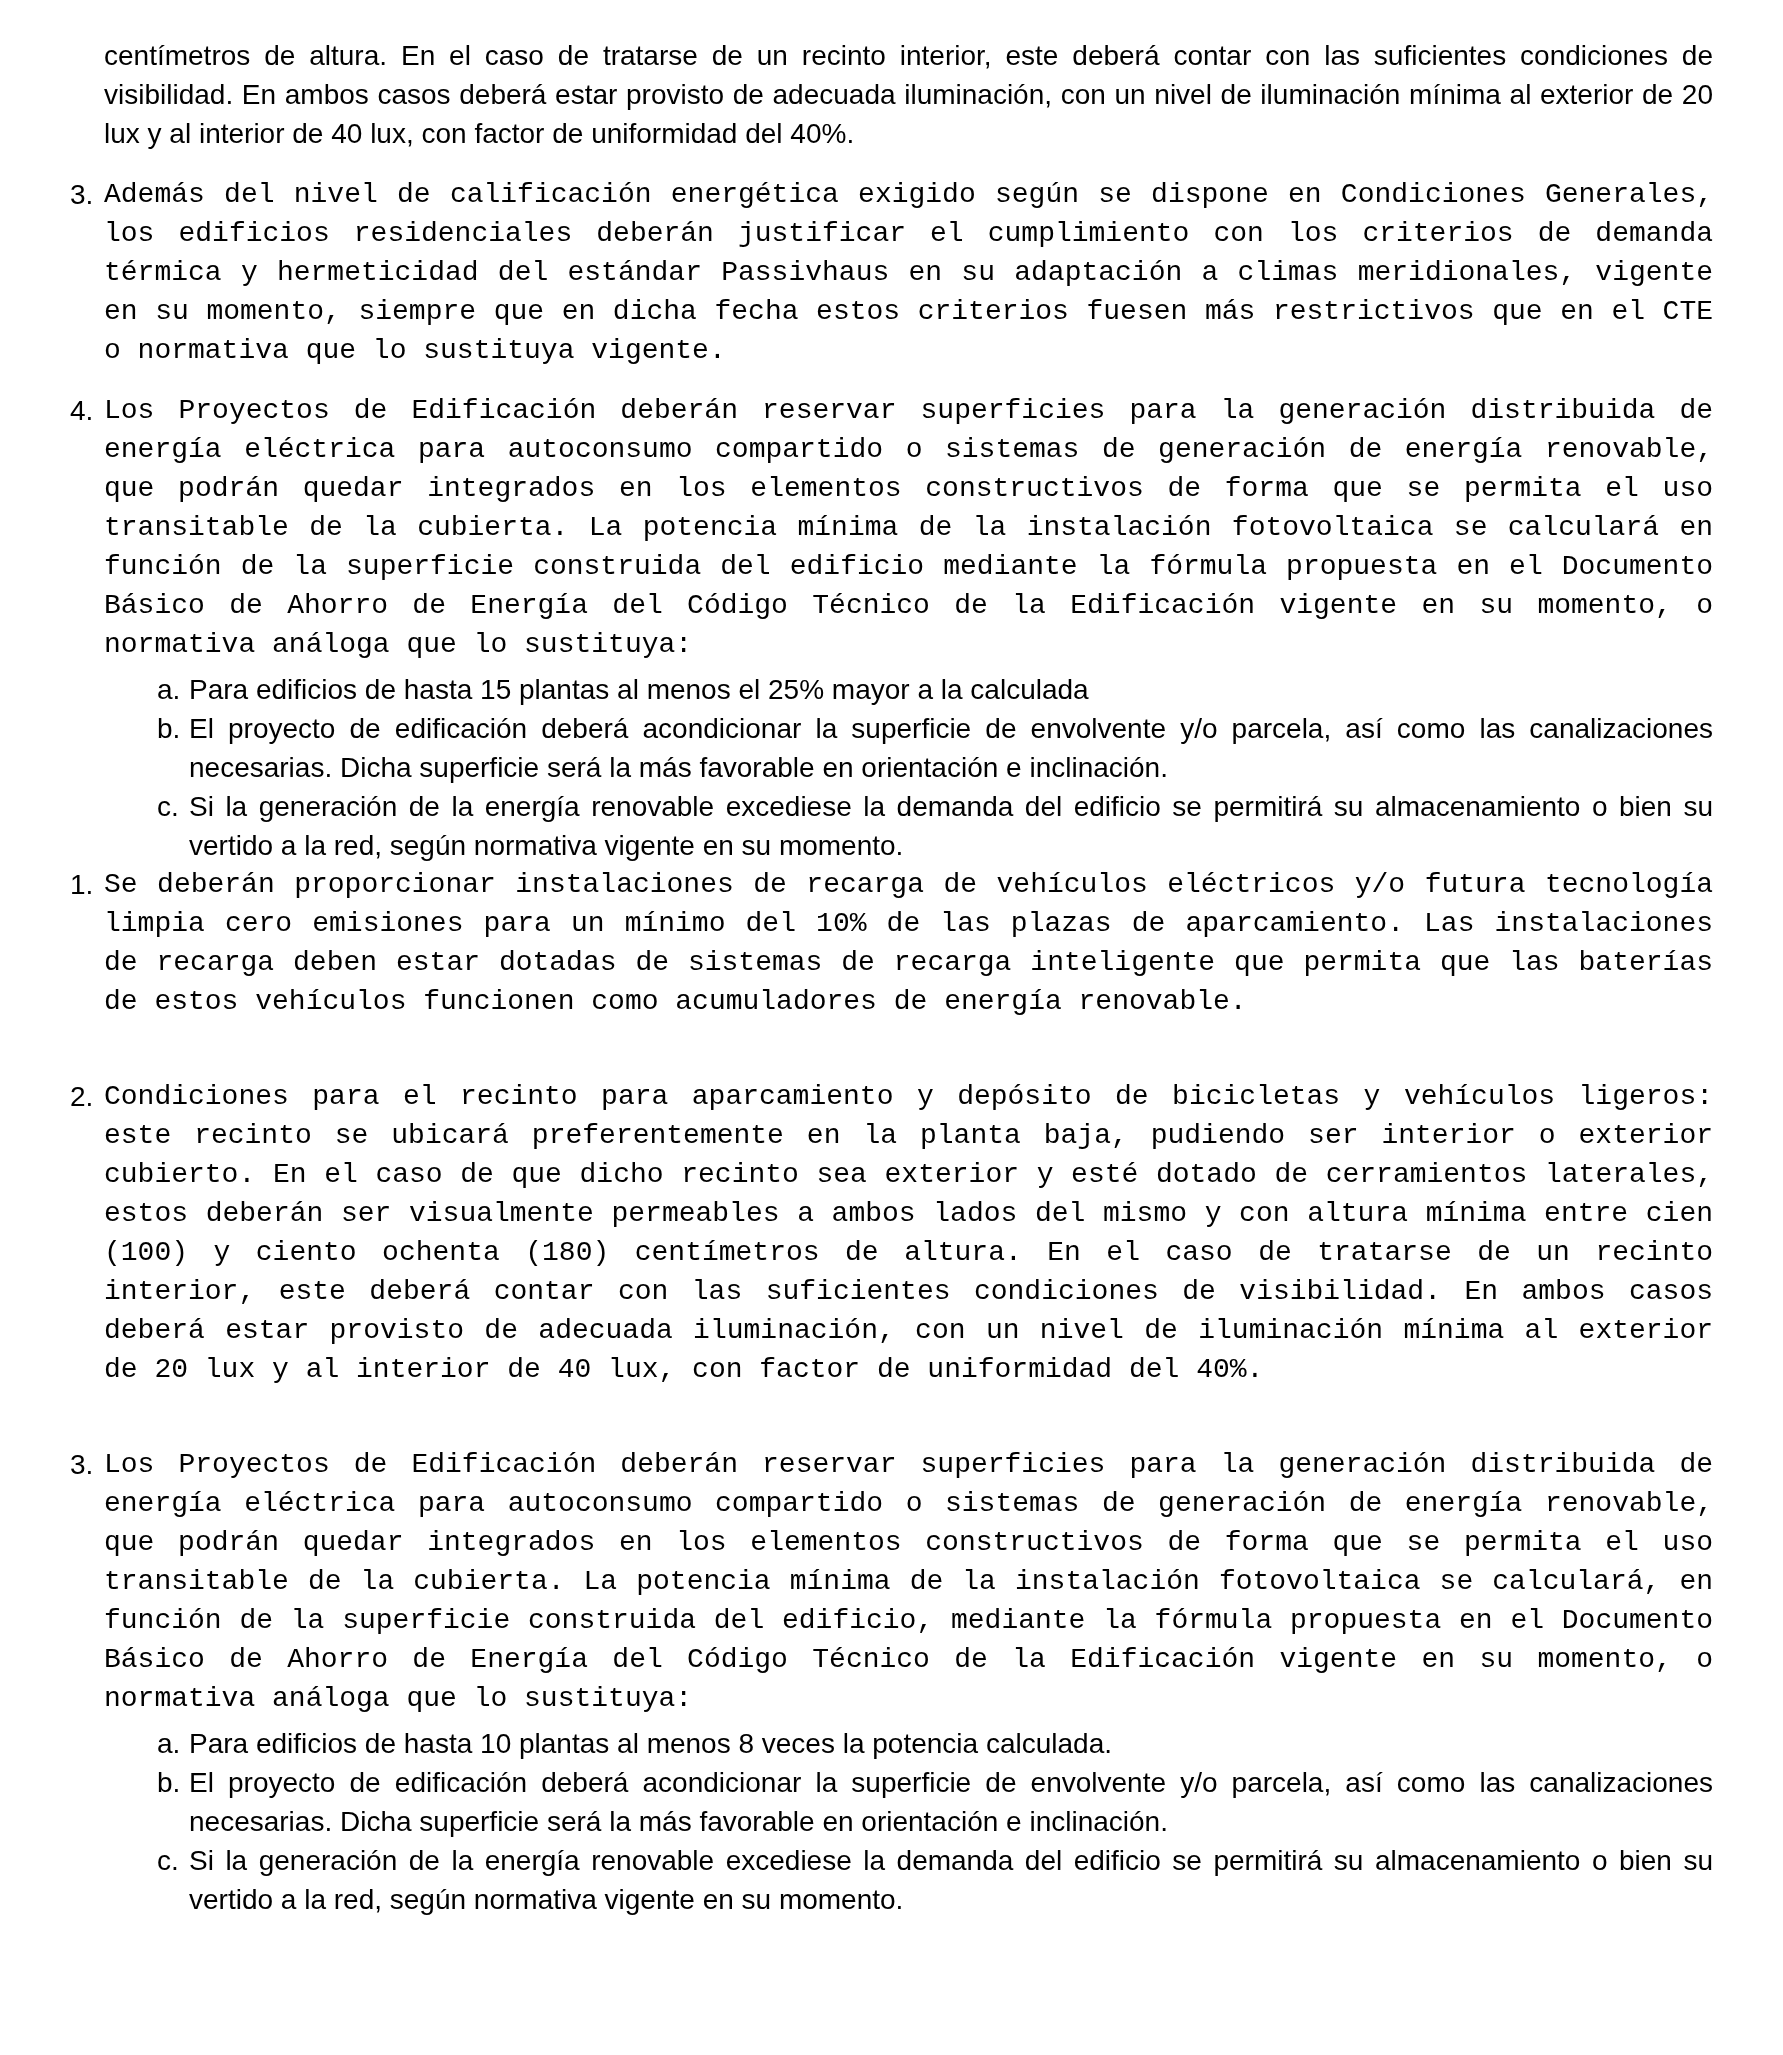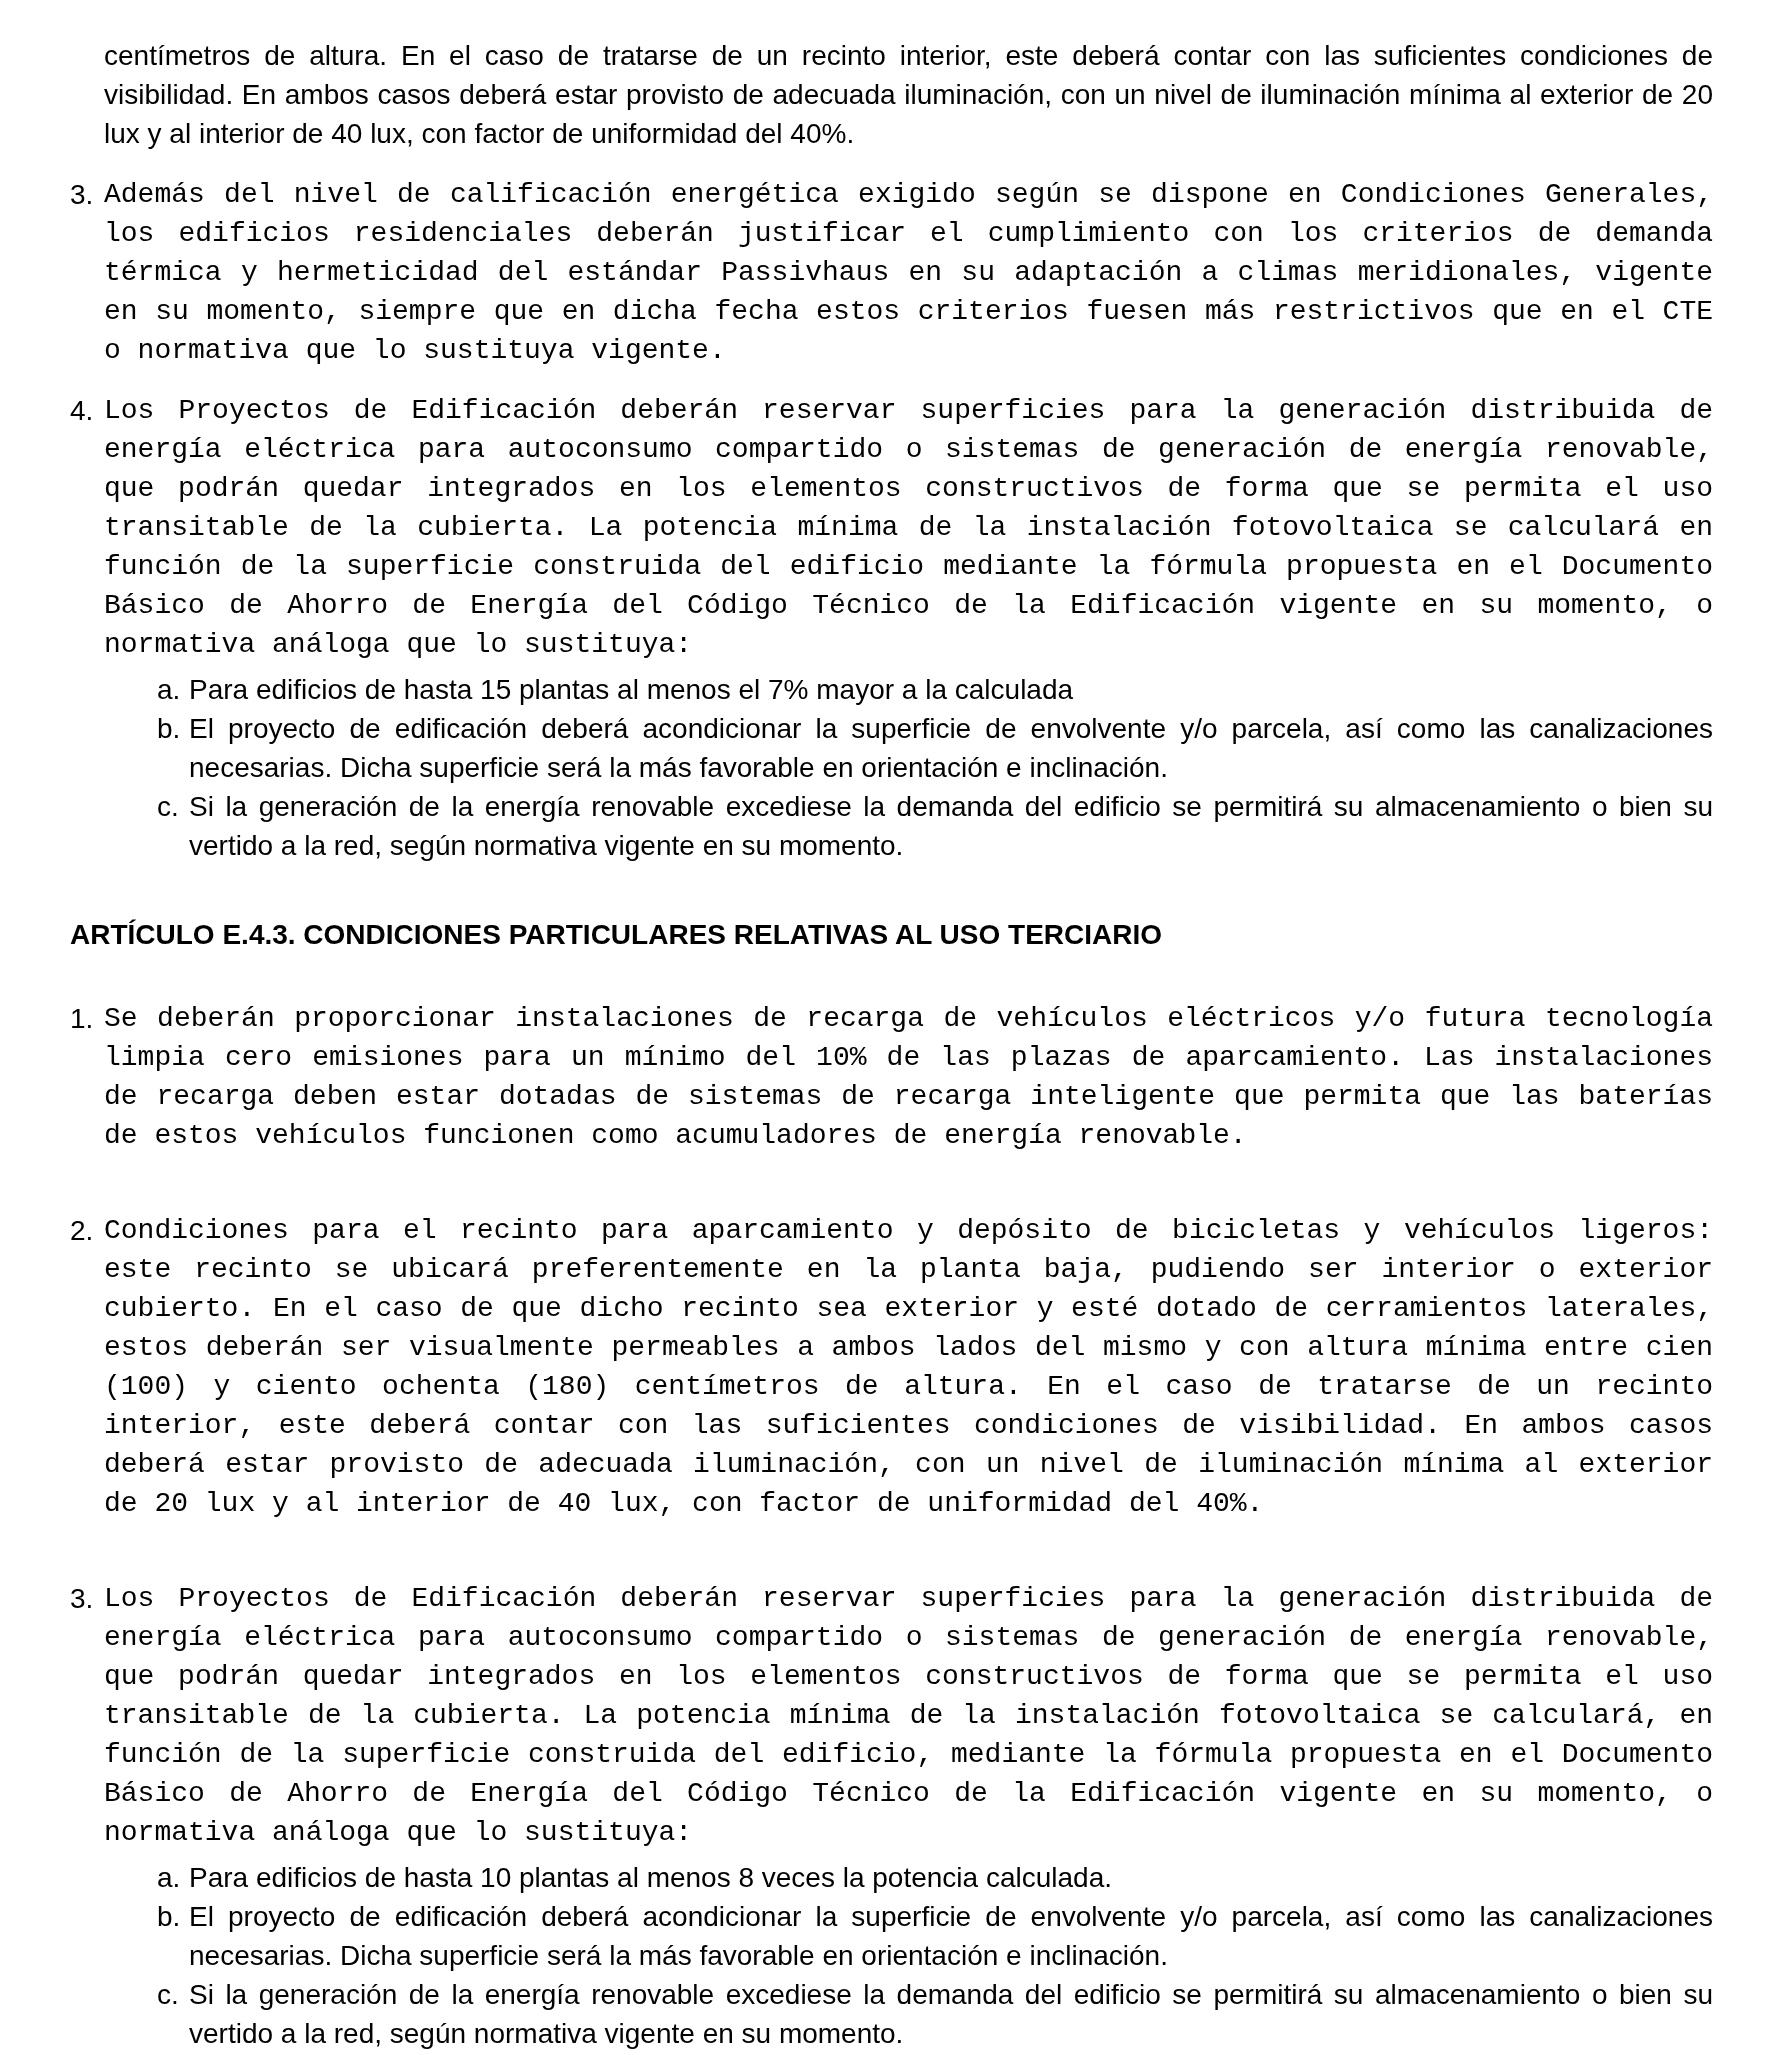--- a/index.html
+++ b/index.html
@@ -71,33 +71,32 @@
   </div>
 
   <div class="item tight">
     <span class="num">4.</span>
     <div class="itext">Los Proyectos de Edificación deberán reservar superficies para la generación distribuida de energía eléctrica para autoconsumo compartido o sistemas de generación de energía renovable, que podrán quedar integrados en los elementos constructivos de forma que se permita el uso transitable de la cubierta. La potencia mínima de la instalación fotovoltaica se calculará en función de la superficie construida del edificio mediante la fórmula propuesta en el Documento Básico de Ahorro de Energía del Código Técnico de la Edificación vigente en su momento, o normativa análoga que lo sustituya:</div>
   </div>
 
   <div class="sublist">
     <div class="sub">
       <span class="subnum">a.</span>
-      <div class="stext">Para edificios de hasta 15 plantas al menos el 7% mayor a la calculada</div>
+      <div class="stext">Para edificios de hasta 15 plantas al menos el 25% mayor a la calculada</div>
     </div>
     <div class="sub">
       <span class="subnum">b.</span>
       <div class="stext">El proyecto de edificación deberá acondicionar la superficie de envolvente y/o parcela, así como las canalizaciones necesarias. Dicha superficie será la más favorable en orientación e inclinación.</div>
     </div>
     <div class="sub">
       <span class="subnum">c.</span>
       <div class="stext">Si la generación de la energía renovable excediese la demanda del edificio se permitirá su almacenamiento o bien su vertido a la red, según normativa vigente en su momento.</div>
     </div>
   </div>
 
-  <h2 class="heading">ARTÍCULO E.4.3. CONDICIONES PARTICULARES RELATIVAS AL USO TERCIARIO</h2>
 
   <div class="item gap">
     <span class="num">1.</span>
     <div class="itext">Se deberán proporcionar instalaciones de recarga de vehículos eléctricos y/o futura tecnología limpia cero emisiones para un mínimo del 10% de las plazas de aparcamiento. Las instalaciones de recarga deben estar dotadas de sistemas de recarga inteligente que permita que las baterías de estos vehículos funcionen como acumuladores de energía renovable.</div>
   </div>
 
   <div class="item gap">
     <span class="num">2.</span>
     <div class="itext">Condiciones para el recinto para aparcamiento y depósito de bicicletas y vehículos ligeros: este recinto se ubicará preferentemente en la planta baja, pudiendo ser interior o exterior cubierto. En el caso de que dicho recinto sea exterior y esté dotado de cerramientos laterales, estos deberán ser visualmente permeables a ambos lados del mismo y con altura mínima entre cien (100) y ciento ochenta (180) centímetros de altura. En el caso de tratarse de un recinto interior, este deberá contar con las suficientes condiciones de visibilidad. En ambos casos deberá estar provisto de adecuada iluminación, con un nivel de iluminación mínima al exterior de 20 lux y al interior de 40 lux, con factor de uniformidad del 40%.</div>
   </div>

